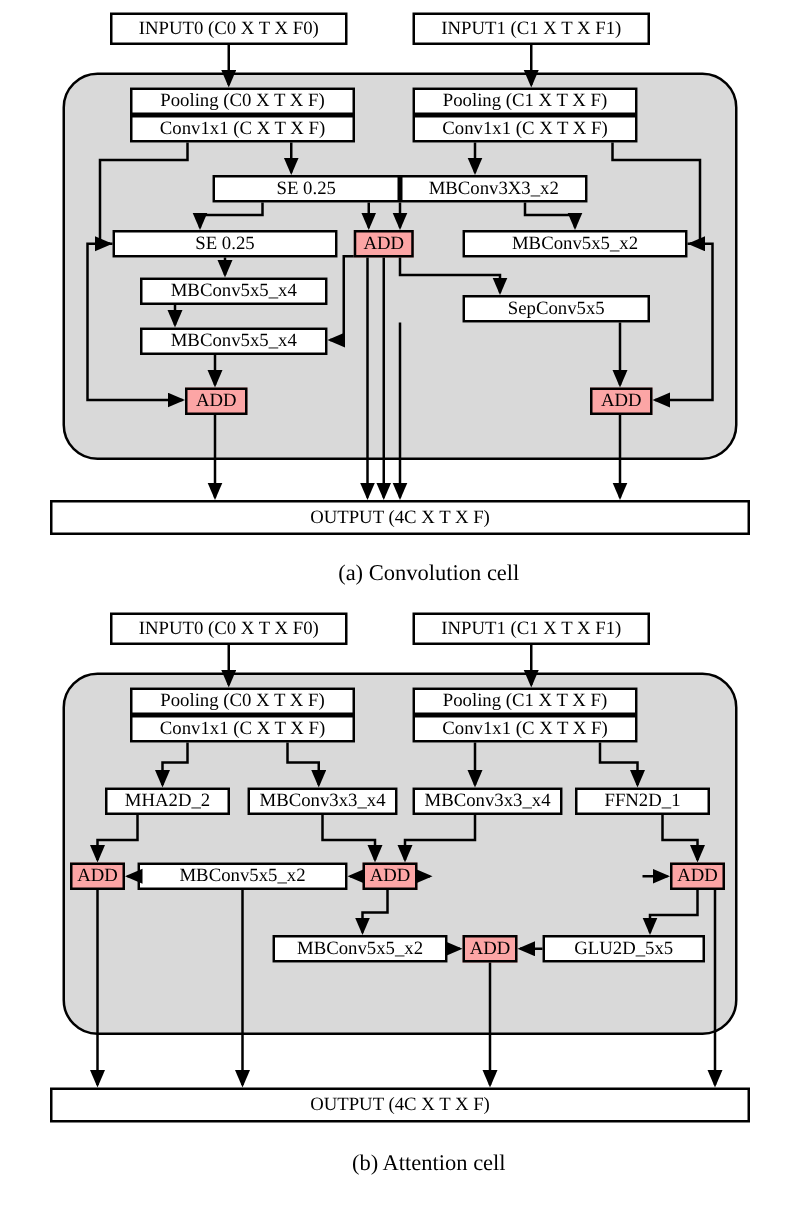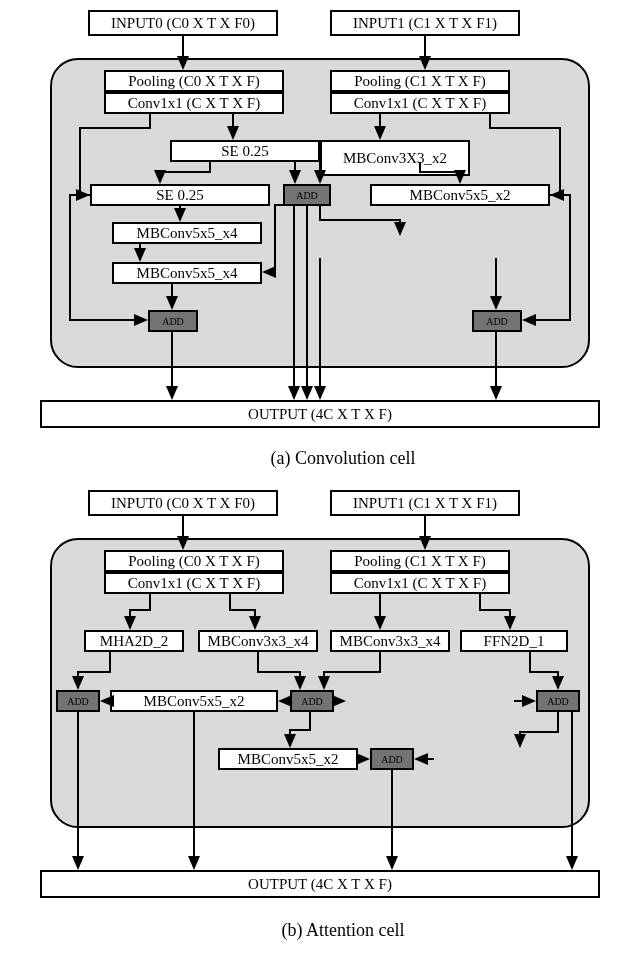--- a/index.html
+++ b/index.html
@@ -20,22 +20,22 @@
     background: #fff;
     text-align: center;
     font-size: 15px;
     line-height: 1.1;
     display: flex;
     align-items: center;
     justify-content: center;
     padding: 2px 20px;
   }
   .add {
-    background: #737373;
-    font-size: 10px;
+    background: #fca5a5;
+    font-size: 15px;
   }
   .outer {
     background: #d9d9d9;
     border: 2px solid #000;
     border-radius: 28px;
     position: absolute;
   }
   .caption {
     position: absolute;
     width: 640px;
@@ -59,27 +59,28 @@
 
   <div class="box" style="left:88px;top:10px;width:190px;height:26px">INPUT0 (C0 X T X F0)</div>
   <div class="box" style="left:330px;top:10px;width:190px;height:26px">INPUT1 (C1 X T X F1)</div>
 
   <div class="box" style="left:104px;top:70px;width:180px;height:22px">Pooling (C0 X T X F)</div>
   <div class="box" style="left:104px;top:92px;width:180px;height:22px">Conv1x1 (C X T X F)</div>
   <div class="box" style="left:330px;top:70px;width:180px;height:22px">Pooling (C1 X T X F)</div>
   <div class="box" style="left:330px;top:92px;width:180px;height:22px">Conv1x1 (C X T X F)</div>
 
   <div class="box" style="left:170px;top:140px;width:150px;height:22px">SE 0.25</div>
-  <div class="box" style="left:320px;top:140px;width:150px;height:36px">MBConv3X3_x2</div>
+  <div class="box" style="left:320px;top:140px;width:150px;height:22px">MBConv3X3_x2</div>
 
   <div class="box" style="left:90px;top:184px;width:180px;height:22px">SE 0.25</div>
   <div class="box add" style="left:283px;top:184px;width:48px;height:22px">ADD</div>
   <div class="box" style="left:370px;top:184px;width:180px;height:22px">MBConv5x5_x2</div>
 
   <div class="box" style="left:112px;top:222px;width:150px;height:22px">MBConv5x5_x4</div>
+  <div class="box" style="left:370px;top:236px;width:150px;height:22px">SepConv5x5</div>
 
   <div class="box" style="left:112px;top:262px;width:150px;height:22px">MBConv5x5_x4</div>
 
   <div class="box add" style="left:148px;top:310px;width:50px;height:22px">ADD</div>
   <div class="box add" style="left:472px;top:310px;width:50px;height:22px">ADD</div>
 
   <div class="box" style="left:40px;top:400px;width:560px;height:28px">OUTPUT (4C X T X F)</div>
 
   <div class="caption" style="top:448px">(a) Convolution cell</div>
 
@@ -148,20 +149,21 @@
   <div class="box" style="left:330px;top:150px;width:120px;height:22px">MBConv3x3_x4</div>
   <div class="box" style="left:460px;top:150px;width:108px;height:22px">FFN2D_1</div>
 
   <div class="box add" style="left:56px;top:210px;width:44px;height:22px">ADD</div>
   <div class="box" style="left:110px;top:210px;width:168px;height:22px">MBConv5x5_x2</div>
   <div class="box add" style="left:290px;top:210px;width:44px;height:22px">ADD</div>
   <div class="box add" style="left:536px;top:210px;width:44px;height:22px">ADD</div>
 
   <div class="box" style="left:218px;top:268px;width:140px;height:22px">MBConv5x5_x2</div>
   <div class="box add" style="left:370px;top:268px;width:44px;height:22px">ADD</div>
+  <div class="box" style="left:434px;top:268px;width:130px;height:22px">GLU2D_5x5</div>
 
   <div class="box" style="left:40px;top:390px;width:560px;height:28px">OUTPUT (4C X T X F)</div>
 
   <div class="caption" style="top:440px">(b) Attention cell</div>
 
   <svg class="arrows" width="640" height="487">
     <defs>
       <marker id="aha" markerWidth="8" markerHeight="8" refX="6" refY="3" orient="auto">
         <path d="M0,0 L7,3 L0,6 Z"></path>
       </marker>

